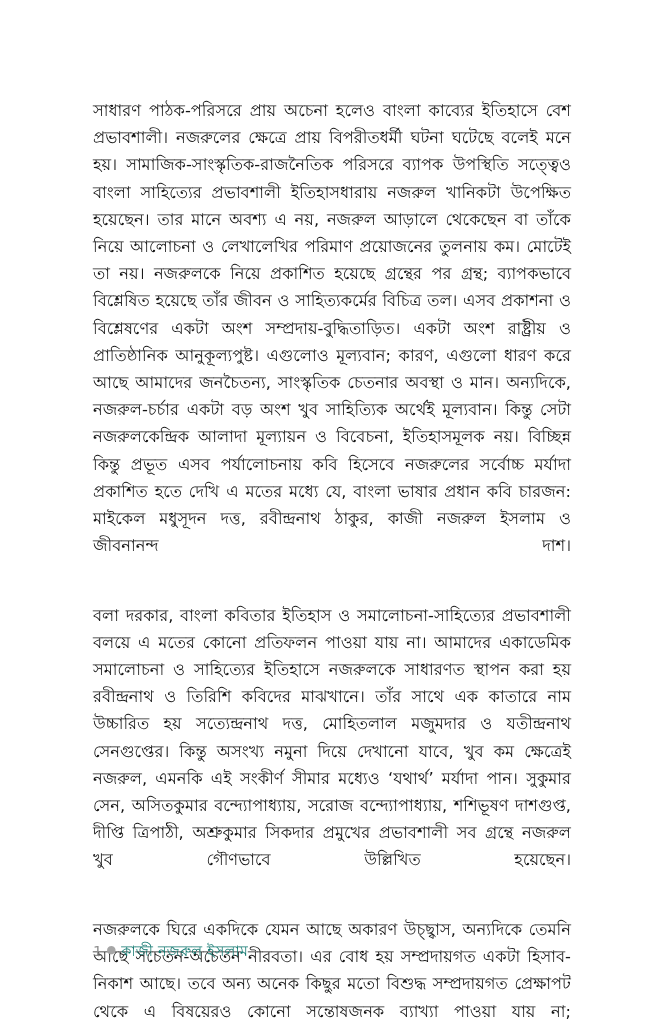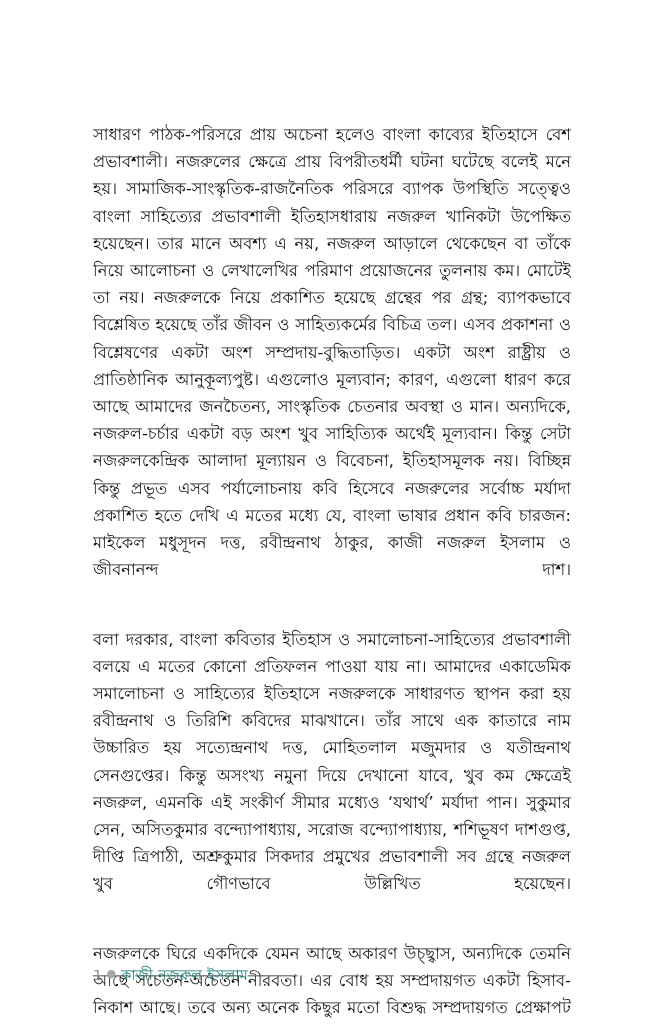--- a/index.html
+++ b/index.html
@@ -15,21 +15,20 @@
     overflow: hidden;
     font-family: "Liberation Serif", "DejaVu Sans", sans-serif;
     color: #111111;
     -webkit-font-smoothing: antialiased;
   }
 
   .page {
     position: absolute;
     inset: 0;
     background: #ffffff;
-    margin-top: 24px;
   }
 
   .text-block {
     position: absolute;
     left: 93px;
     top: 97px;
     width: 478px;
   }
 
   .para {

